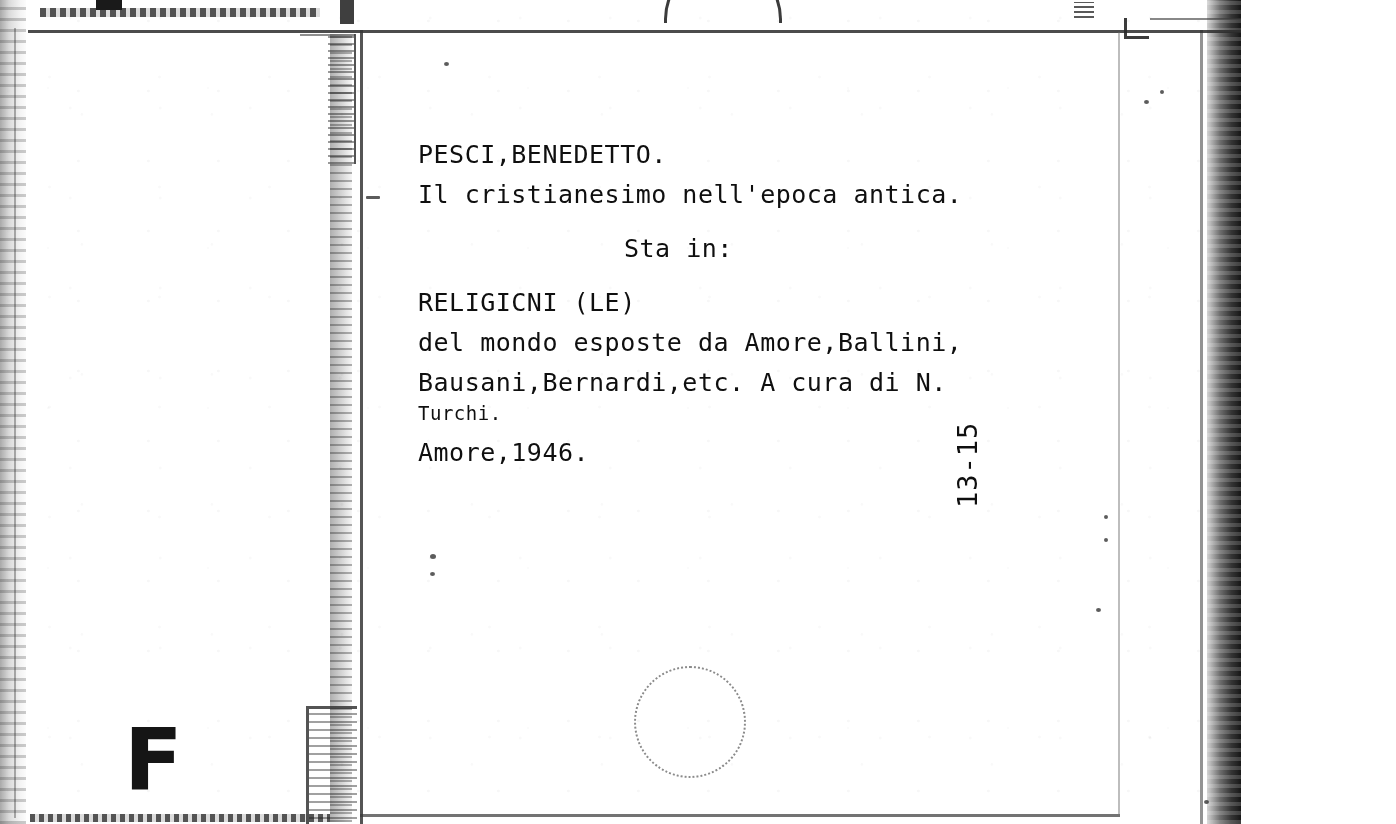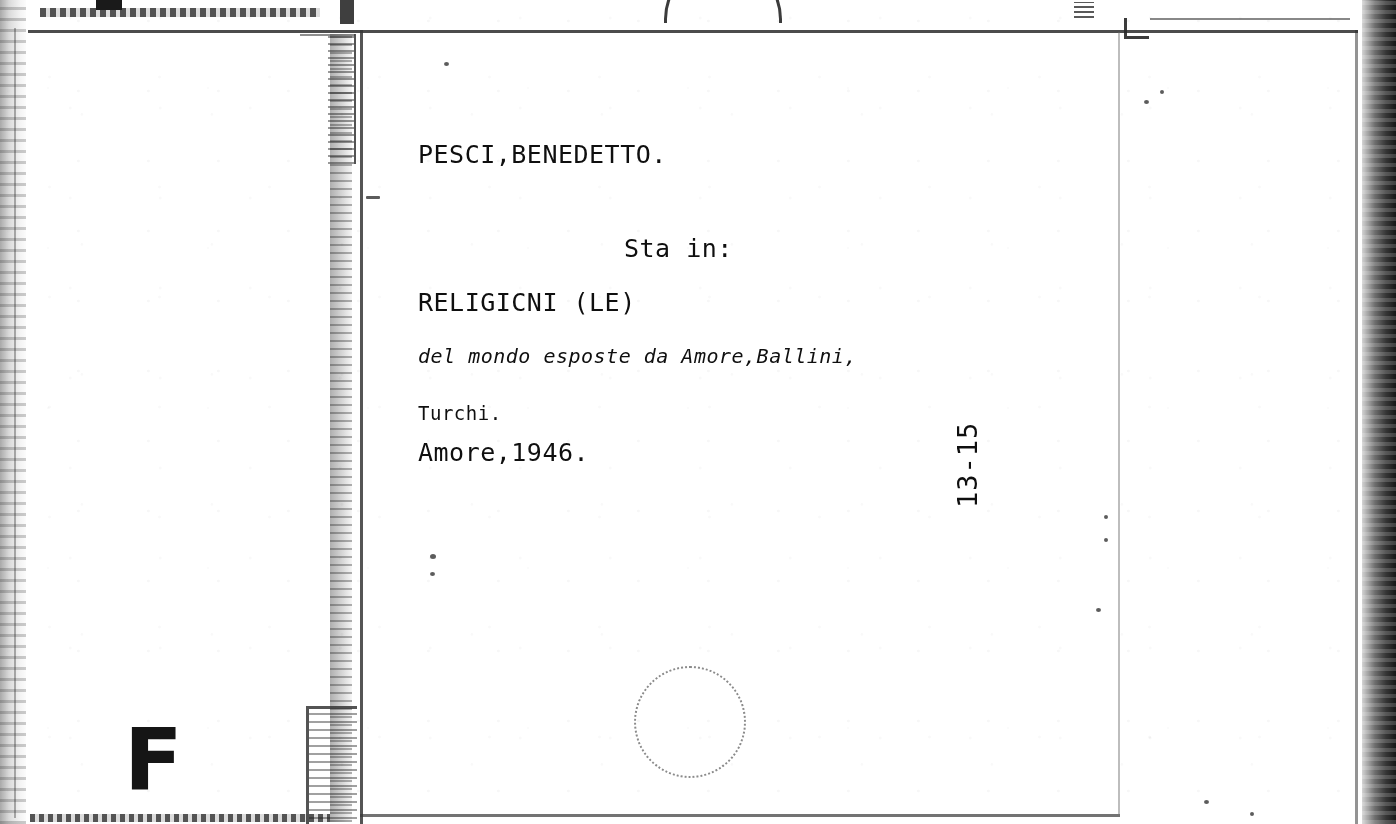--- a/index.html
+++ b/index.html
@@ -2,21 +2,21 @@
 <html><head>
 <meta charset="utf-8">
 <style>
   html, body {
     margin: 0;
     padding: 0;
     background: #ffffff;
   }
   #card-scan {
     position: relative;
-    width: 1396px;
+    width: 1241px;
     height: 824px;
     background: #fbfbfb;
     overflow: hidden;
     font-family: "DejaVu Sans Mono", monospace;
     filter: contrast(1.05);
   }
 
   
   .grain {
     position: absolute;
@@ -231,21 +231,21 @@
     position: absolute;
     left: 418px;
     color: #141414;
     font-family: "DejaVu Sans Mono", monospace;
     letter-spacing: .5px;
   }
   .line-author   { top: 140px;  font-size: 25px; }
   .line-title    { top: 180px;  font-size: 25px; }
   .line-stain    { top: 234px;  font-size: 25px; left: 624px; }
   .line-host     { top: 288px;  font-size: 25px; }
-  .line-body-1   { top: 344px;  font-size: 20px; font-style: italic; }
+  .line-body-1   { top: 328px;  font-size: 25px; }
   .line-body-2   { top: 368px;  font-size: 25px; }
   .line-body-3   { top: 402px;  font-size: 19px; }
   .line-imprint  { top: 438px;  font-size: 25px; }
 
   .shelfmark {
     position: absolute;
     left: 952px; top: 508px;
     font-family: "DejaVu Sans Mono", monospace;
     font-size: 27px;
     color: #141414;
@@ -296,23 +296,25 @@
   <div class="top-tab"></div>
   <div class="top-notch"></div>
   <div class="top-corner-block"></div>
   <div class="top-corner-line"></div>
   <div class="arc"></div>
   <div class="top-right-marks"></div>
   <div class="top-right-bracket"></div>
   <div class="top-right-rule"></div>
 
   <div class="typed line-author">PESCI,BENEDETTO.</div>
+  <div class="typed line-title">Il cristianesimo nell'epoca antica.</div>
   <div class="typed line-stain">Sta in:</div>
   <div class="typed line-host">RELIGICNI (LE)</div>
   <div class="typed line-body-1">del mondo esposte da Amore,Ballini,</div>
+  <div class="typed line-body-2">Bausani,Bernardi,etc. A cura di N.</div>
   <div class="typed line-body-3">Turchi.</div>
   <div class="typed line-imprint">Amore,1946.</div>
 
   <div class="shelfmark">13-15</div>
 
   <div class="bottom-strip"></div>
   <div class="bottom-notch"></div>
   <div class="big-f">F</div>
   <div class="punch-hole"></div>
 

